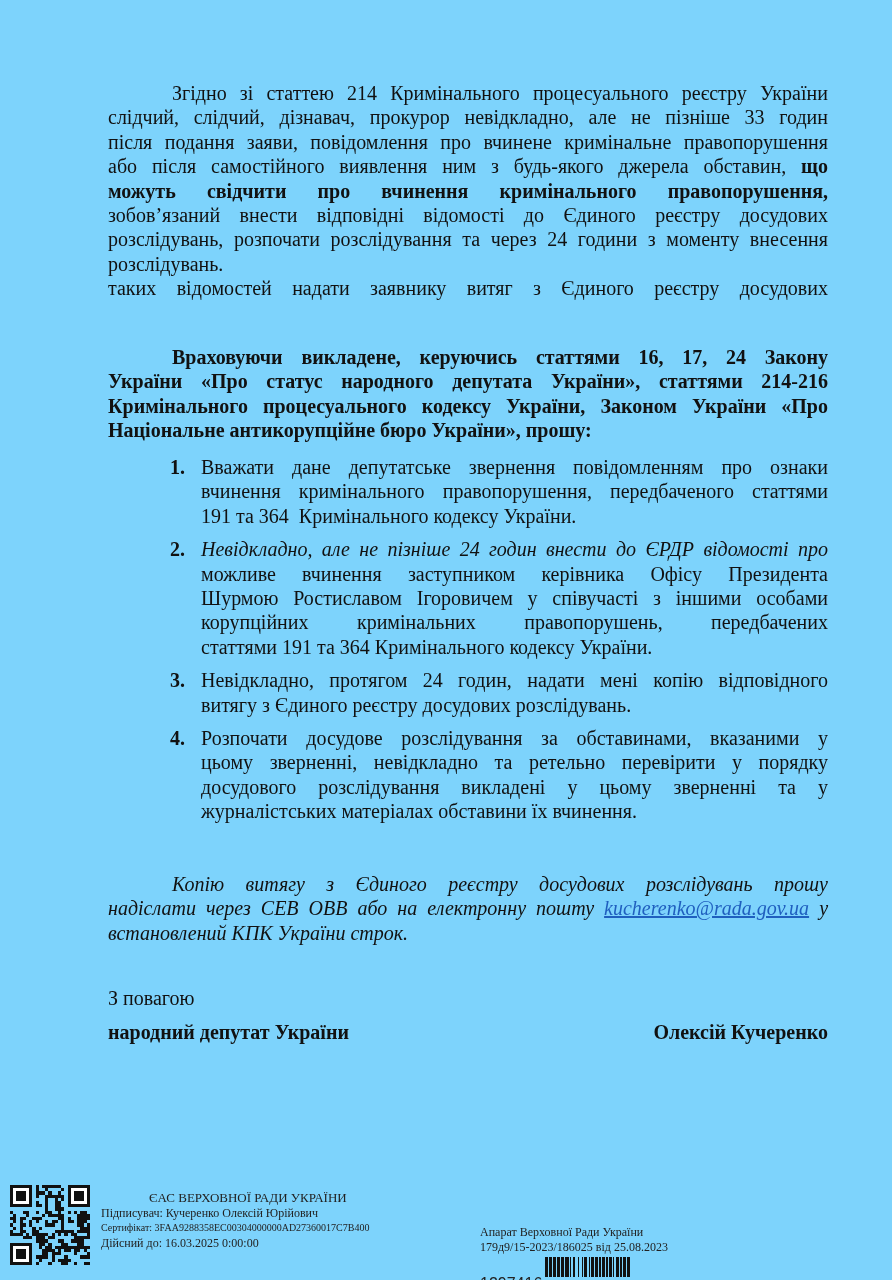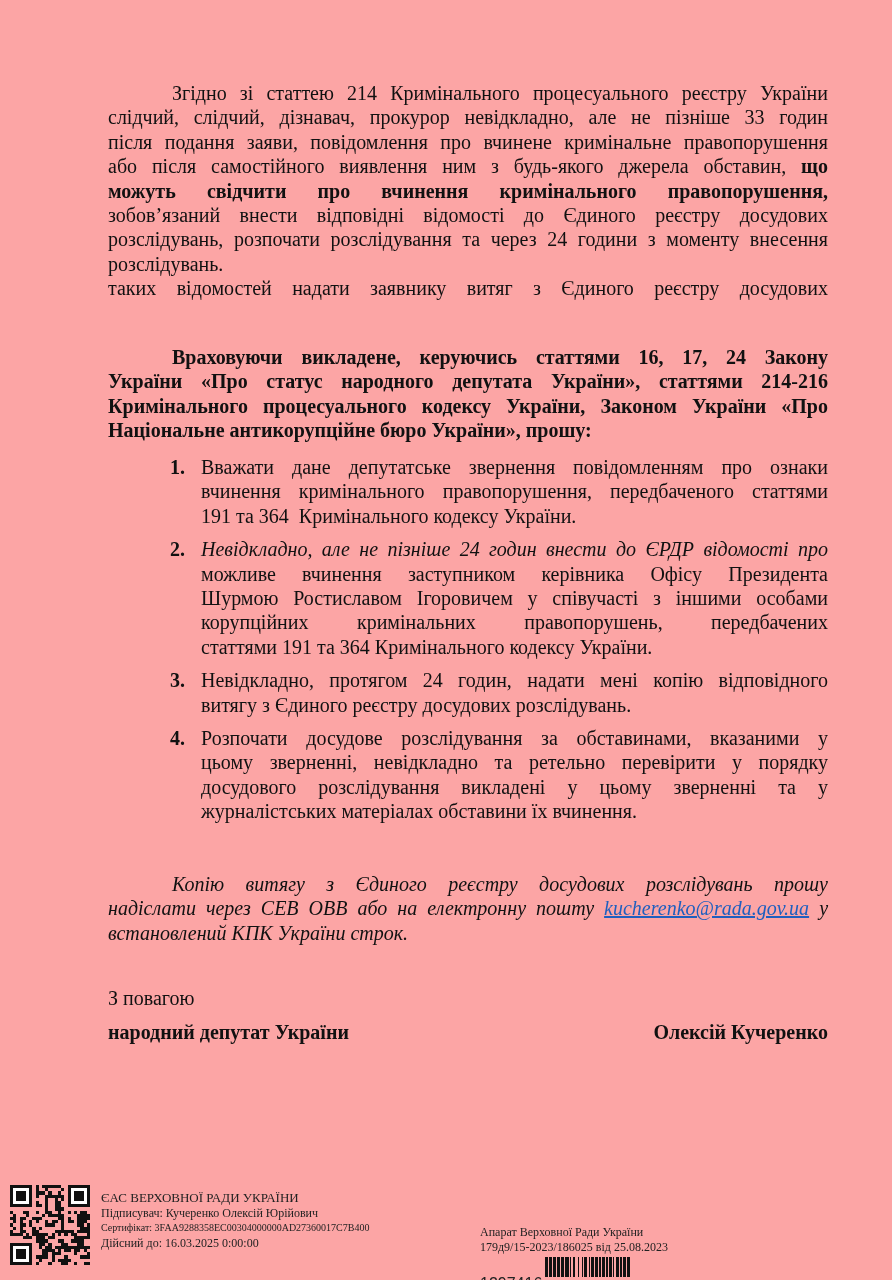--- a/index.html
+++ b/index.html
@@ -1,17 +1,17 @@
 <!DOCTYPE html>
 <html><head>
 <meta charset="utf-8">
 <style>
   html, body { margin:0; padding:0; background:#ffffff; }
   body { width:892px; height:1280px; position:relative; overflow:hidden; color:#111; }
-  .page { position:absolute; left:0; top:0; width:892px; height:1280px; background:#fca5a5; }
+  .page { position:absolute; left:0; top:0; width:892px; height:1280px; background:#7dd3fc; }
   .txt { font-family:"Liberation Serif", serif; font-size:20px; line-height:24.4px; }
   .block { position:absolute; left:108px; width:720px; text-align:justify; }
   .line { display:block; white-space:nowrap; height:24.4px; }
   .just { display:flex; justify-content:space-between; }
   .just span { display:inline-block; }
   .b { font-weight:bold; }
   .i { font-style:italic; }
 
   
   #p1 { top:81px; }
@@ -24,21 +24,21 @@
   .li .body { margin-left:31px; }
   
   #p3 { top:872px; }
   a.email { color:#1f5fbf; text-decoration:underline; }
   #regards { position:absolute; left:108px; top:986px; }
   #sign { position:absolute; left:108px; top:1020px; width:720px; display:flex; justify-content:space-between; font-weight:bold; }
 
   
   #qr { position:absolute; left:10px; top:1185px; width:80px; height:80px; }
   #eas { position:absolute; left:101px; top:1190px; font-family:"Liberation Serif", serif; color:#222; }
-  #eas .t1 { font-size:13px; line-height:16px; }
+  #eas .t1 { font-size:13px; line-height:16px;margin-left:48px; }
   #eas .t2 { font-size:12px; line-height:15px; }
   #eas .t3 { font-size:10px; line-height:14px; }
   #eas .t4 { font-size:12px; line-height:17px; }
   #reg { position:absolute; left:480px; top:1225px; width:260px; text-align:left; font-family:"Liberation Serif", serif; font-size:12px; line-height:15px; color:#222; }
   #barcode { display:block; margin:2px auto 0; width:130px; height:20px; }
   #regnum { font-family:Liberation Sans, sans-serif; font-size:16px; line-height:14px; }
 </style>
 </head>
 <body>
 

